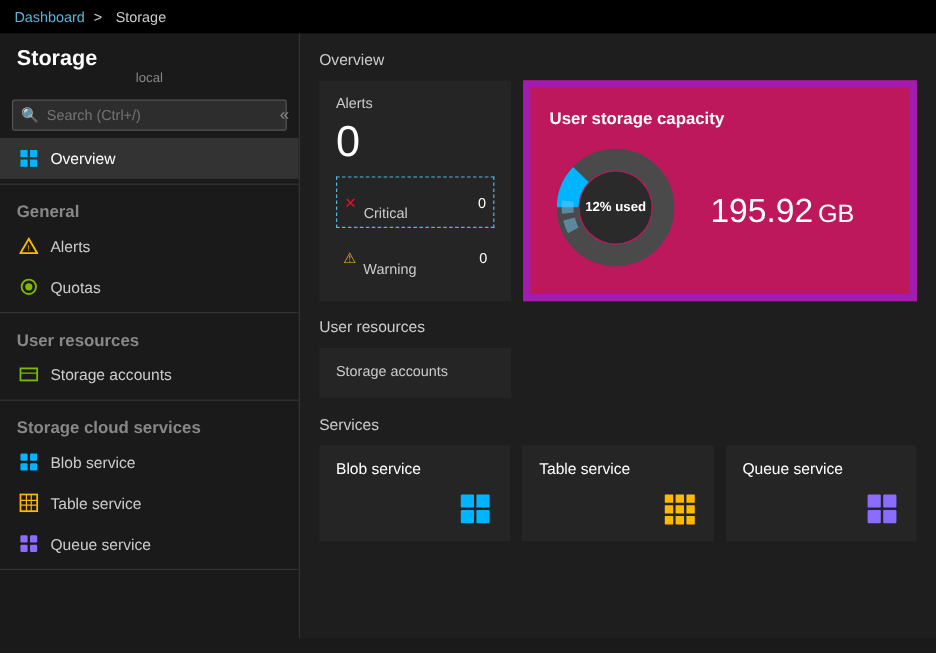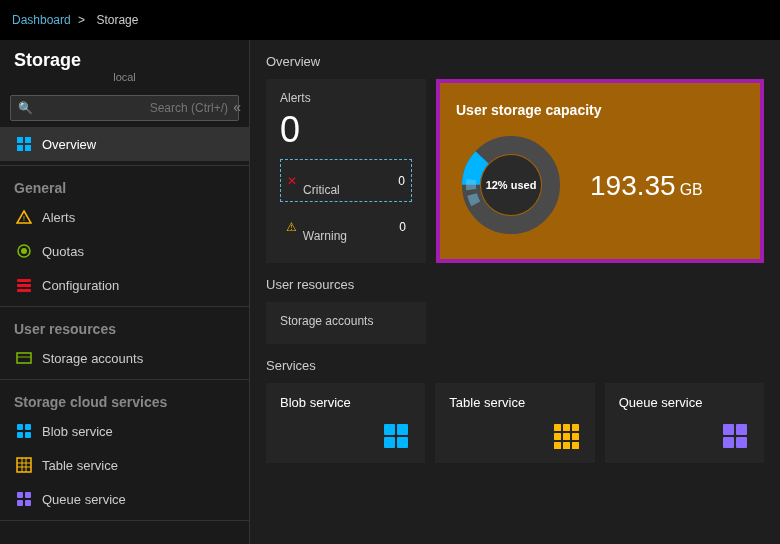--- a/index.html
+++ b/index.html
@@ -1,21 +1,21 @@
 <!DOCTYPE html>
 <html><head>
   <meta charset="utf-8">
   <style>
     * { box-sizing: border-box; margin: 0; padding: 0; }
     body { font-family: 'Segoe UI', Arial, sans-serif; background: #1a1a1a; color: #fff; width: 780px; height: 544px; overflow: hidden; }
 
     
     .top-nav {
       background: #000;
-      height: 40px;
+      height: 28px;
       display: flex;
       align-items: center;
       padding: 0 12px;
     }
     .breadcrumb { font-size: 12px; color: #ccc; }
     .breadcrumb a { color: #59b4d9; text-decoration: none; }
     .breadcrumb span { color: #ccc; margin: 0 4px; }
 
     
     .layout { display: flex; height: 504px; }
@@ -40,21 +40,20 @@
     }
     .sidebar-search input {
       width: 100%;
       background: #2d2d2d;
       border: 1px solid #555;
       color: #ccc;
       padding: 5px 10px 5px 28px;
       font-size: 12px;
       border-radius: 2px;
       outline: none;
-      text-align: right;
     }
     .sidebar-search-icon {
       position: absolute;
       left: 18px;
       top: 50%;
       transform: translateY(-50%);
       color: #888;
       font-size: 12px;
     }
     .sidebar-collapse-btn {
@@ -128,22 +127,22 @@
     }
     .alert-row.critical { border: 1px dashed #59b4d9; }
     .alert-row.warning { }
     .alert-row .alert-icon { margin-right: 6px; font-size: 12px; }
     .alert-row .alert-name { flex: 1; color: #ccc; margin-top: 19px; }
     .alert-row .alert-val { color: #fff; }
 
     
     .capacity-card {
       flex: 1;
-      background: #a16207;
-      border: 4px solid #a21caf;
+      background: #be185d;
+      border: 6px solid #a21caf;
       padding: 12px 16px;
       display: flex;
       align-items: center;
       gap: 20px;
     }
     .capacity-title { font-size: 14px; font-weight: 600; color: #fff; margin-bottom: 12px; }
     .donut-container {
       position: relative;
       width: 110px;
       height: 110px;
@@ -156,21 +155,21 @@
       transform: translate(-50%, -50%);
       text-align: right;
       font-size: 11px;
       color: #fff;
       font-weight: 600;
     }
     .capacity-stats { flex: 1; }
     .stat-block { margin-bottom: 12px; }
     .stat-label { font-size: 11px; color: #ccc; margin-bottom: 2px; display: flex; align-items: center; gap: 6px; }
     .stat-value { font-size: 28px; font-weight: 300; color: #fff; line-height: 1; }
-    .stat-unit { font-size: 16px; color: #fff; margin-top: 23px; }
+    .stat-unit { font-size: 21px; color: #fff; margin-top: 23px; }
 
     
     .user-resources-row { margin-bottom: 14px; }
     .storage-accounts-card {
       background: #252525;
       padding: 12px 14px;
       display: inline-flex;
       flex-direction: column;
       min-width: 160px;
     }
@@ -244,30 +243,20 @@
     <div class="nav-item">
       <span class="nav-icon">
         <svg width="16" height="16" viewBox="0 0 16 16">
             <circle cx="8" cy="8" r="6" fill="none" stroke="#7fba00" stroke-width="1.5"></circle>
             <circle cx="8" cy="8" r="3" fill="#7fba00"></circle>
           </svg>
       </span>
       <span>Quotas</span>
     </div>
 
-    <div class="nav-item">
-      <span class="nav-icon icon-red">
-        <svg width="16" height="16" viewBox="0 0 16 16">
-            <rect x="1" y="2" width="14" height="3" fill="#e81123" rx="1"></rect>
-            <rect x="1" y="7" width="14" height="3" fill="#e81123" rx="1"></rect>
-            <rect x="1" y="12" width="14" height="3" fill="#e81123" rx="1"></rect>
-          </svg>
-      </span>
-      <span>Configuration</span>
-    </div>
 
     <div class="divider"></div>
     <div class="section-label">User resources</div>
 
     <div class="nav-item">
       <span class="nav-icon">
         <svg width="16" height="16" viewBox="0 0 16 16">
             <rect x="1" y="3" width="14" height="10" fill="none" stroke="#7fba00" stroke-width="1.5"></rect>
             <line x1="1" y1="7" x2="15" y2="7" stroke="#7fba00" stroke-width="1"></line>
           </svg>
@@ -358,21 +347,21 @@
                 <circle cx="55" cy="55" r="40" fill="none" stroke="#6ec6f0" stroke-width="10" stroke-dasharray="10.05 5.02 10.05 206.2" stroke-dashoffset="62.83" transform="rotate(-90 55 55)" opacity="0.5"></circle>
 
                 <circle cx="55" cy="55" r="30" fill="#2a2a2a"></circle>
               </svg>
               <div class="donut-label">12% used</div>
             </div>
 
             <div class="capacity-stats">
               <div class="stat-block">
                 <div style="display:flex; align-items:baseline; gap:4px;">
-                  <span class="stat-value">193.35</span>
+                  <span class="stat-value">195.92</span>
                   <span class="stat-unit">GB</span>
                 </div>
               </div>
             </div>
           </div>
         </div>
       </div>
     </div>
 
     <div class="user-resources-row">

